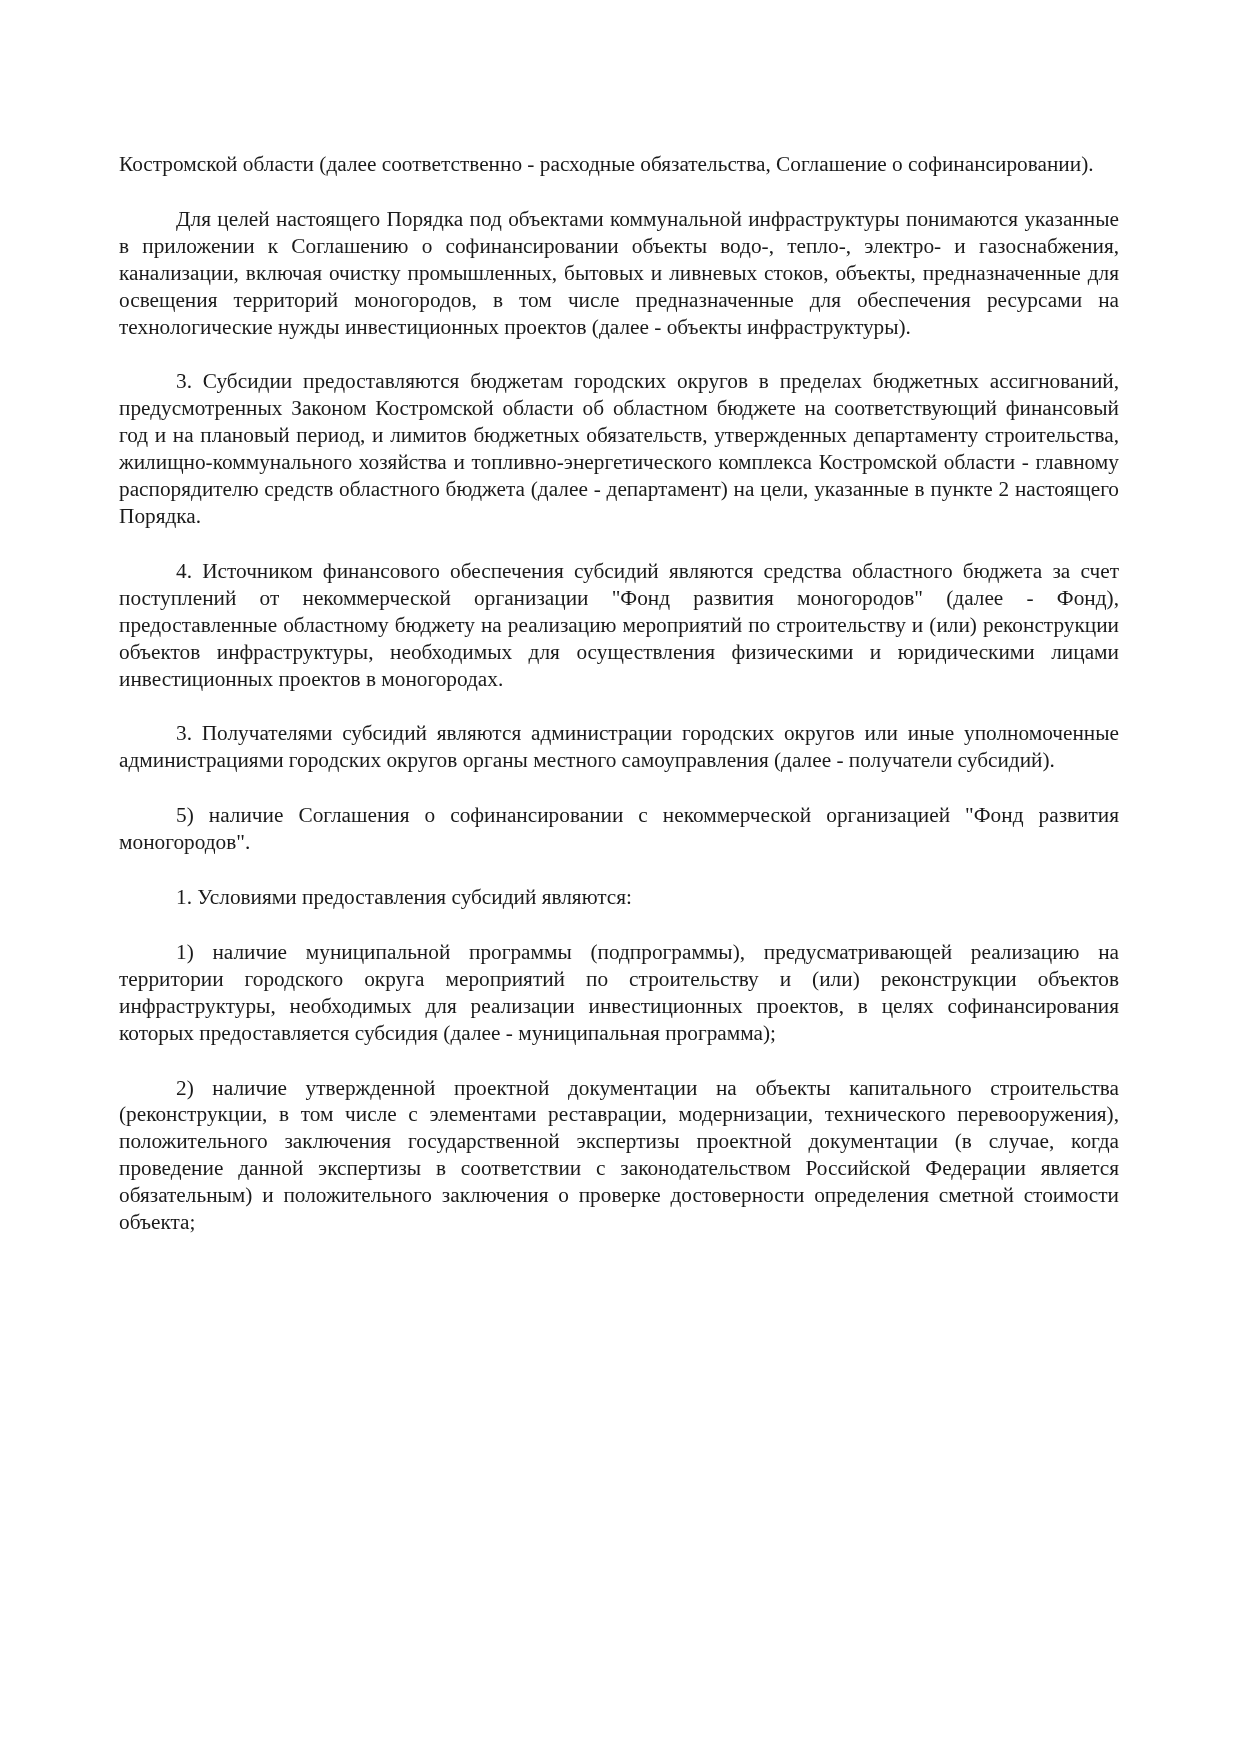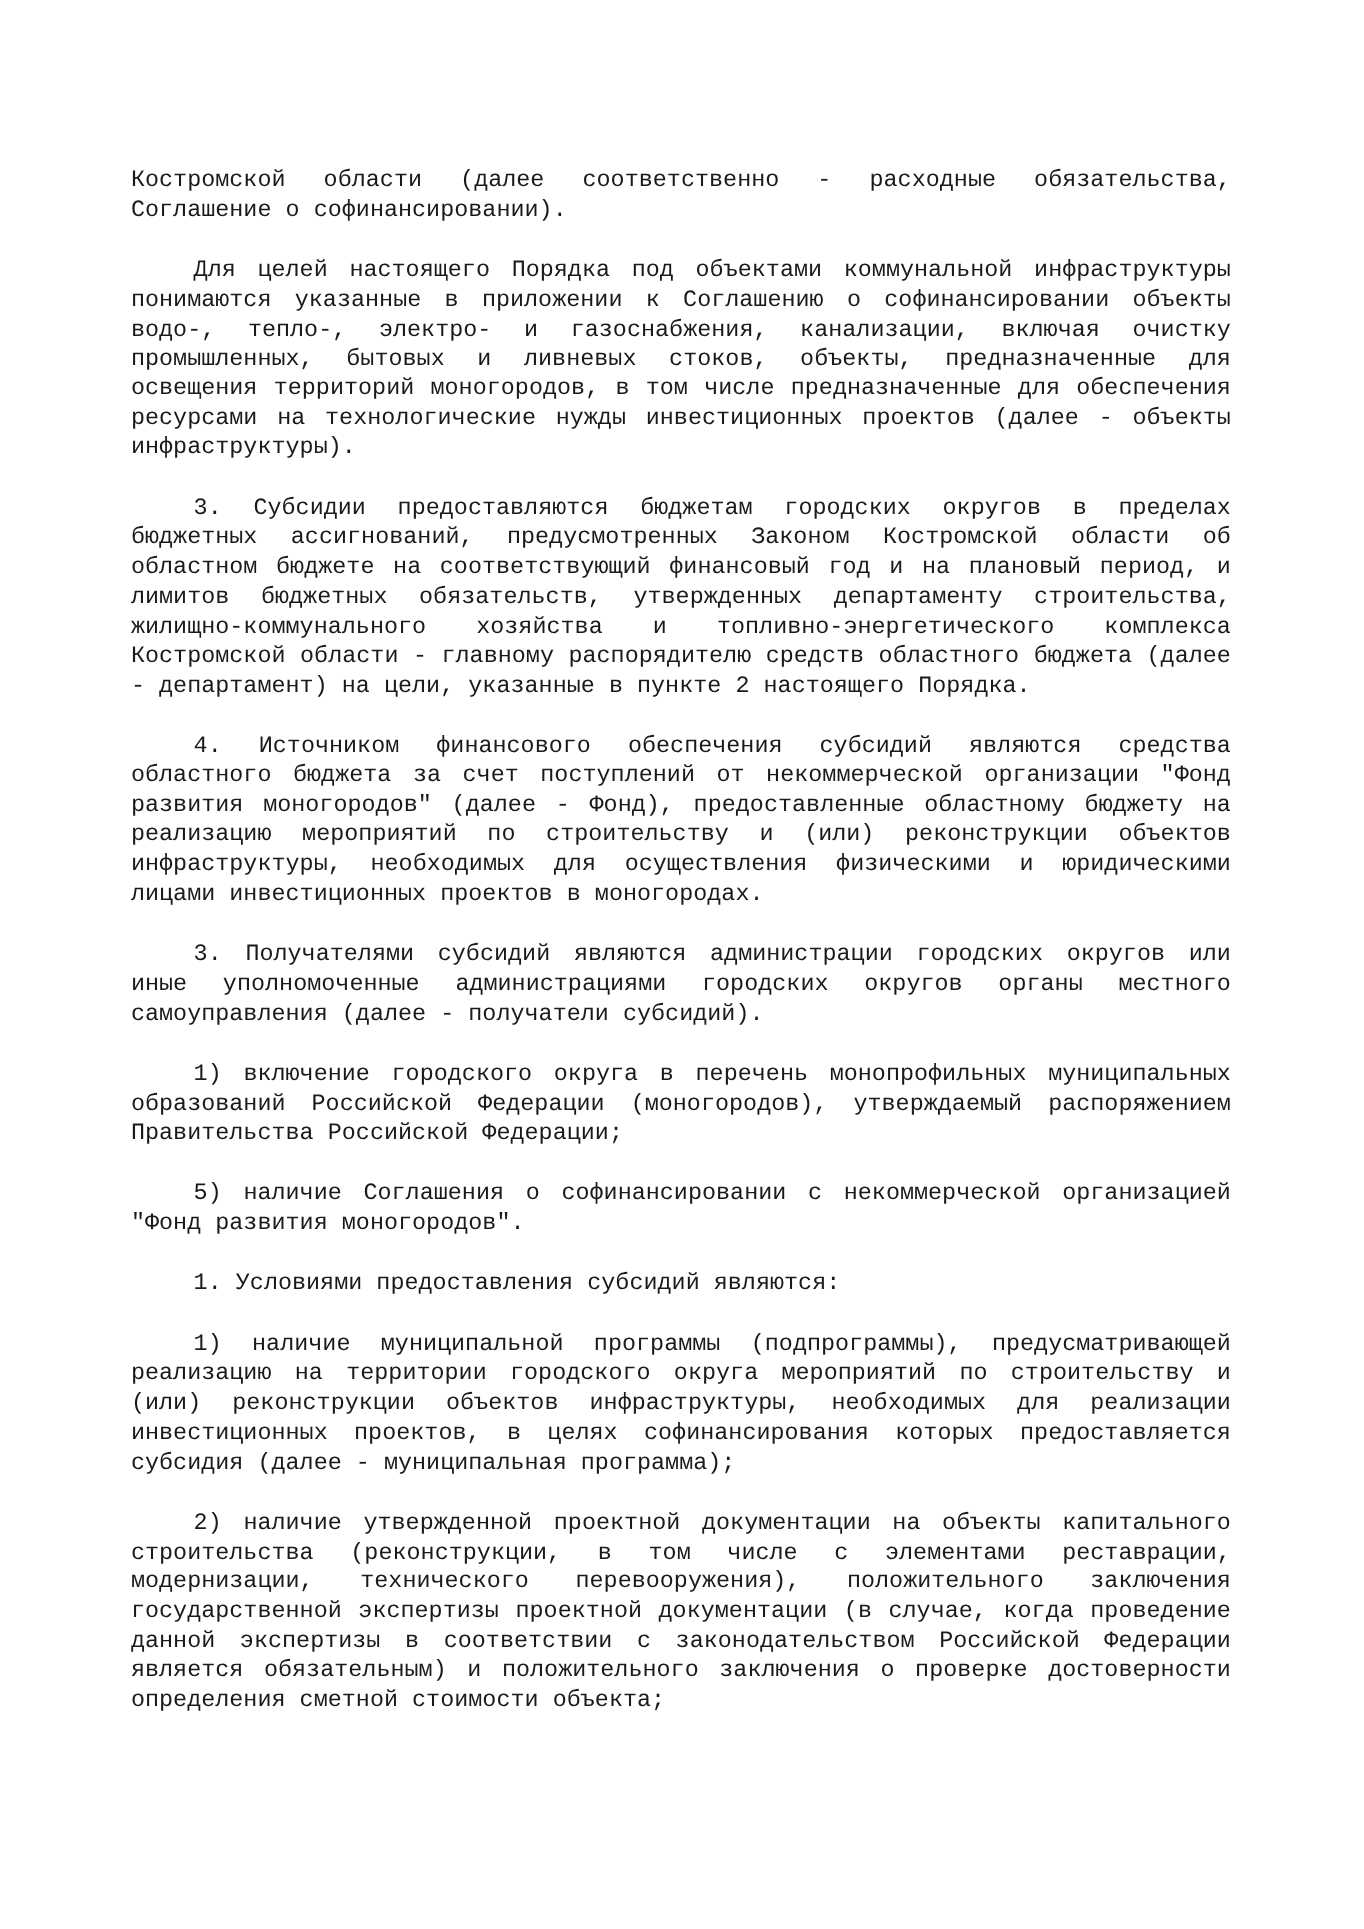--- a/index.html
+++ b/index.html
@@ -1,32 +1,31 @@
 <!DOCTYPE html>
 <html><head>
 <meta charset="utf-8">
 <style>
   html, body { margin: 0; padding: 0; background: #ffffff; }
   body { width: 1240px; height: 1754px; position: relative; overflow: hidden; }
   .page {
     position: absolute; left: 119px; top: 151px; width: 1000px;
-    font-family: Liberation Mono, monospace;
+    font-family: Liberation Serif, serif;
     font-size: 21.3px; line-height: 26.9px; color: #1a1a1a;
   }
   .para { text-align: justify; margin: 0 0 28px 0; }
   .para.indent { text-indent: 57px; }
   .para.last { margin-bottom: 0; }
 </style>
 </head>
 <body>
 
 <div class="page">
   <p class="para">Костромской области (далее соответственно - расходные обязательства, Соглашение о софинансировании).</p>
   <p class="para indent">Для целей настоящего Порядка под объектами коммунальной инфраструктуры понимаются указанные в приложении к Соглашению о софинансировании объекты водо-, тепло-, электро- и газоснабжения, канализации, включая очистку промышленных, бытовых и ливневых стоков, объекты, предназначенные для освещения территорий моногородов, в том числе предназначенные для обеспечения ресурсами на технологические нужды инвестиционных проектов (далее - объекты инфраструктуры).</p>
   <p class="para indent">3. Субсидии предоставляются бюджетам городских округов в пределах бюджетных ассигнований, предусмотренных Законом Костромской области об областном бюджете на соответствующий финансовый год и на плановый период, и лимитов бюджетных обязательств, утвержденных департаменту строительства, жилищно-коммунального хозяйства и топливно-энергетического комплекса Костромской области - главному распорядителю средств областного бюджета (далее - департамент) на цели, указанные в пункте 2 настоящего Порядка.</p>
   <p class="para indent">4. Источником финансового обеспечения субсидий являются средства областного бюджета за счет поступлений от некоммерческой организации "Фонд развития моногородов" (далее - Фонд), предоставленные областному бюджету на реализацию мероприятий по строительству и (или) реконструкции объектов инфраструктуры, необходимых для осуществления физическими и юридическими лицами инвестиционных проектов в моногородах.</p>
   <p class="para indent">3. Получателями субсидий являются администрации городских округов или иные уполномоченные администрациями городских округов органы местного самоуправления (далее - получатели субсидий).</p>
-  <p class="para indent">1) включение городского округа в перечень монопрофильных муниципальных образований Российской Федерации (моногородов), утверждаемый распоряжением Правительства Российской Федерации;</p>
   <p class="para indent">5) наличие Соглашения о софинансировании с некоммерческой организацией "Фонд развития моногородов".</p>
   <p class="para indent">1. Условиями предоставления субсидий являются:</p>
   <p class="para indent">1) наличие муниципальной программы (подпрограммы), предусматривающей реализацию на территории городского округа мероприятий по строительству и (или) реконструкции объектов инфраструктуры, необходимых для реализации инвестиционных проектов, в целях софинансирования которых предоставляется субсидия (далее - муниципальная программа);</p>
   <p class="para indent">2) наличие утвержденной проектной документации на объекты капитального строительства (реконструкции, в том числе с элементами реставрации, модернизации, технического перевооружения), положительного заключения государственной экспертизы проектной документации (в случае, когда проведение данной экспертизы в соответствии с законодательством Российской Федерации является обязательным) и положительного заключения о проверке достоверности определения сметной стоимости объекта;</p>
 </div>
 
 </body></html>

